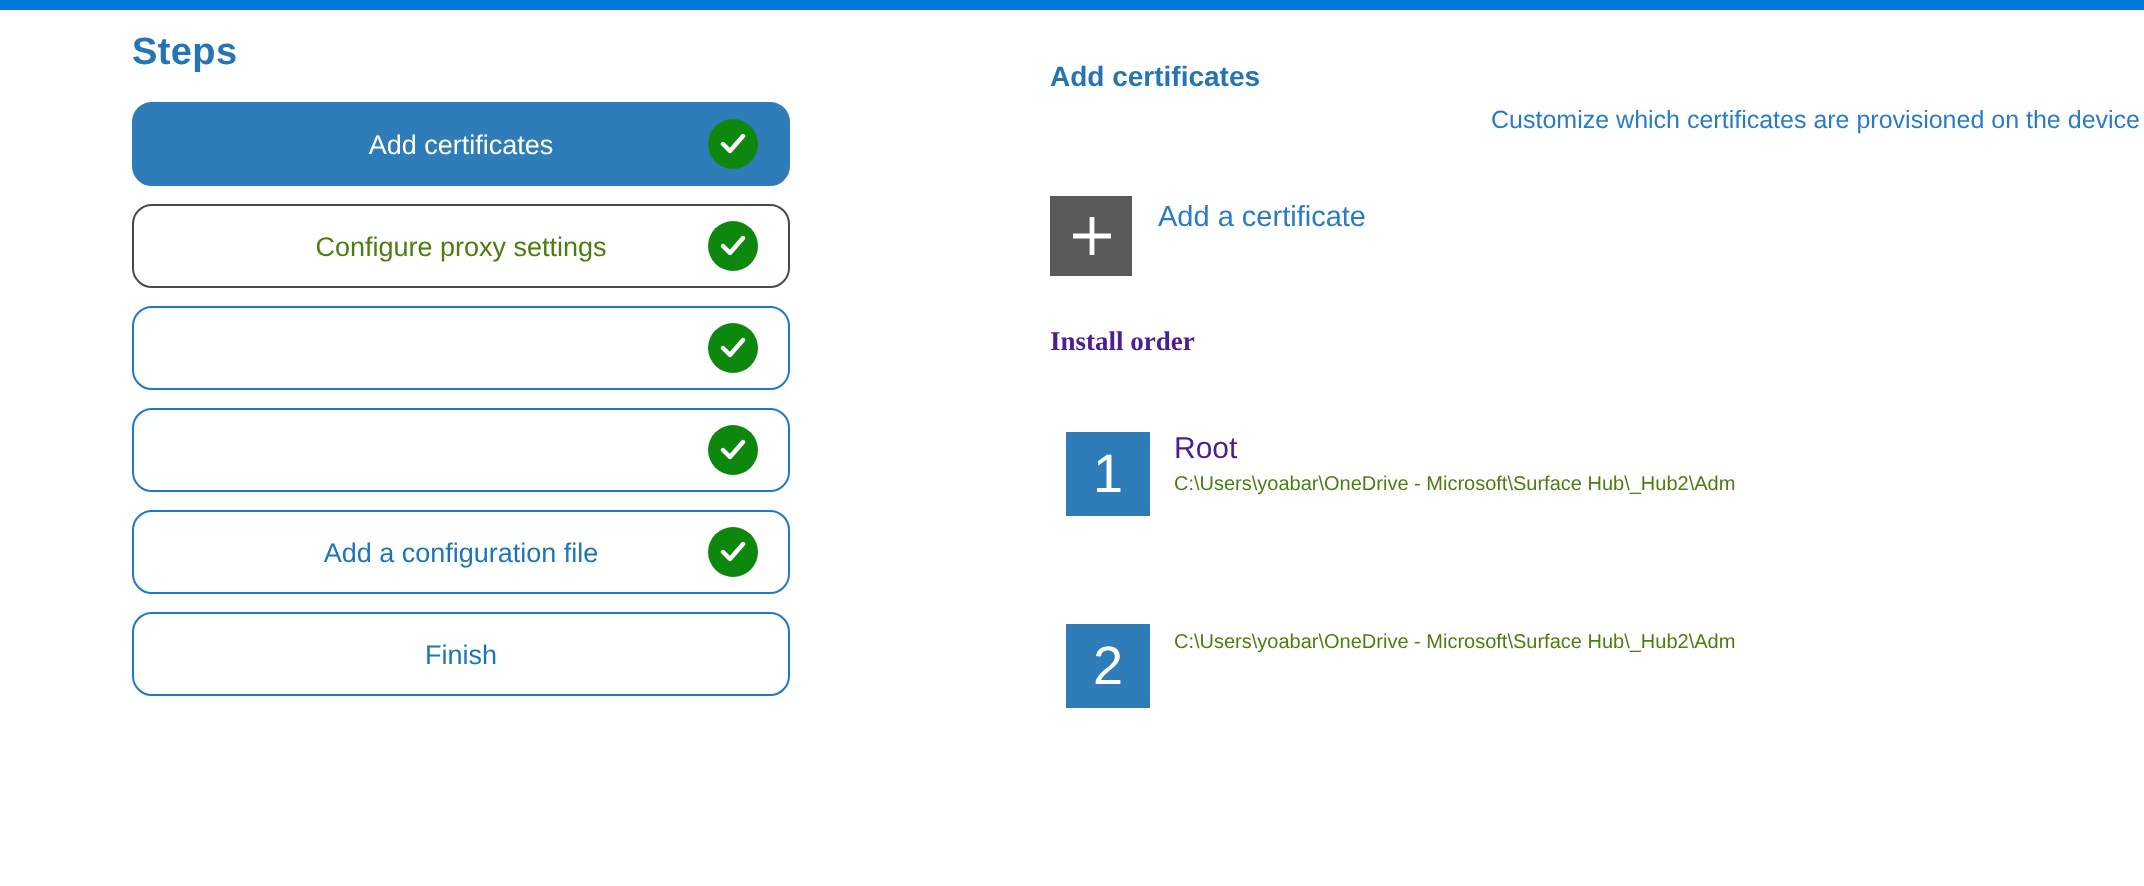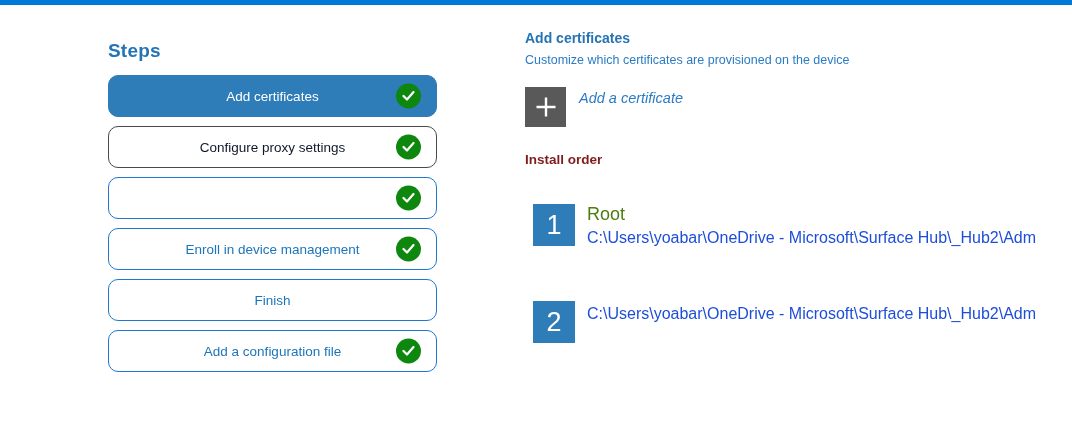--- a/index.html
+++ b/index.html
@@ -8,68 +8,68 @@
     position:relative;
     background:#ffffff;
     font-family:"Liberation Sans", sans-serif;
   }
   .top-accent {
     position:absolute; top:0; left:0; width:100%; height:5px;
     background:#0079d8;
   }
 
   
-  .steps-panel { position:absolute; left:66px; top:40px; width:329px;margin-left:42px; }
+  .steps-panel { position:absolute; left:66px; top:16px; width:329px; }
   .steps-title {
     color:#2574b5; font-size:19px; font-weight:bold;
     margin-bottom:13px; letter-spacing:0.2px;
   }
   .step-btn {
     position:relative; height:42px; margin-bottom:9px;
     border:1px solid #2077ce; border-radius:10px; background:#fff;
     display:flex; align-items:center; justify-content:center;
     font-size:13.5px; color:#1b75bb; cursor:pointer;
   }
   .step-btn.active {
     background:#2e7cb8; border-color:#2e7cb8; color:#ffffff;
   }
-  .step-btn.muted { border-color:#4a4a4a; color:#0f172a; }
+  .step-btn.muted { border-color:#4a4a4a; color:#4d7c0f; }
   .check-badge {
     position:absolute; right:15px; top:50%; transform:translateY(-50%);
     width:25px; height:25px; border-radius:50%;
     background:#0e870e; display:flex; align-items:center; justify-content:center;
   }
   .check-badge svg { display:block; }
 
   
   .content { position:absolute; left:525px; top:30px; width:545px; }
   .content-title { color:#2574b5; font-size:14px; font-weight:bold; }
-  .content-subtitle { color:#2b7bc4; font-size:12.5px; margin-top:7px; }
+  .content-subtitle { color:#2b7bc4; font-size:12.5px; margin-top:7px;text-align:right; }
 
-  .add-cert-row { display:flex; align-items:flex-start; margin-top:20px;font-style:italic; }
+  .add-cert-row { display:flex; align-items:flex-start; margin-top:31px; }
   .plus-tile {
     width:41px; height:40px; background:#595959; flex:0 0 auto;
     display:flex; align-items:center; justify-content:center; cursor:pointer;
   }
   .add-cert-label { color:#2b7bc4; font-size:14.5px; margin-left:13px; margin-top:3px; }
 
-  .install-title { color:#7f1d1d; font-size:13.5px; font-weight:bold; margin-top:25px; }
+  .install-title { color:#4c1d95; font-size:13.5px; font-weight:bold; margin-top:25px;font-family:Liberation Serif, serif; }
   .install-desc  { color:#2b7bc4; font-size:12.5px; margin-top:8px; }
 
   .install-item { display:flex; align-items:flex-start; margin-left:8px; cursor:grab; }
   .install-item.first  { margin-top:37px; }
   .install-item.second { margin-top:54px; }
   .num-tile {
     width:42px; height:42px; background:#2e7cb8; flex:0 0 auto;
     color:#ffffff; font-size:27px; line-height:1;
     display:flex; align-items:center; justify-content:center;
   }
   .item-text { margin-left:12px; overflow:hidden; }
-  .item-name { color:#4d7c0f; font-size:18px; }
-  .item-path { color:#1d4ed8; font-size:16px; margin-top:4px; white-space:nowrap; }
+  .item-name { color:#4c1d95; font-size:15px; }
+  .item-path { color:#4d7c0f; font-size:10px; margin-top:4px; white-space:nowrap; }
 </style>
 </head>
 <body>
 
 <div class="top-accent"></div>
 
 <div class="steps-panel">
   <div class="steps-title">Steps</div>
 
   <div class="step-btn active">
@@ -92,40 +92,39 @@
 
   <div class="step-btn">
     <span class="check-badge">
       <svg width="13" height="11" viewBox="0 0 13 11">
           <polyline points="1.5,5.5 5,9 11.5,1.5" fill="none" stroke="#ffffff" stroke-width="2.2" stroke-linecap="round" stroke-linejoin="round"></polyline>
         </svg>
     </span>
   </div>
 
   <div class="step-btn">
-    <span>Enroll in device management</span>
     <span class="check-badge">
       <svg width="13" height="11" viewBox="0 0 13 11">
           <polyline points="1.5,5.5 5,9 11.5,1.5" fill="none" stroke="#ffffff" stroke-width="2.2" stroke-linecap="round" stroke-linejoin="round"></polyline>
         </svg>
     </span>
   </div>
 
 
   <div class="step-btn">
-    <span>Finish</span>
-  </div>
-
-  <div class="step-btn">
     <span>Add a configuration file</span>
     <span class="check-badge">
       <svg width="13" height="11" viewBox="0 0 13 11">
           <polyline points="1.5,5.5 5,9 11.5,1.5" fill="none" stroke="#ffffff" stroke-width="2.2" stroke-linecap="round" stroke-linejoin="round"></polyline>
         </svg>
     </span>
+  </div>
+
+  <div class="step-btn">
+    <span>Finish</span>
   </div>
 </div>
 
 <div class="content">
   <div class="content-title">Add certificates</div>
   <div class="content-subtitle">Customize which certificates are provisioned on the device</div>
 
   <div class="add-cert-row">
     <div class="plus-tile">
       <svg width="24" height="24" viewBox="0 0 24 24">

